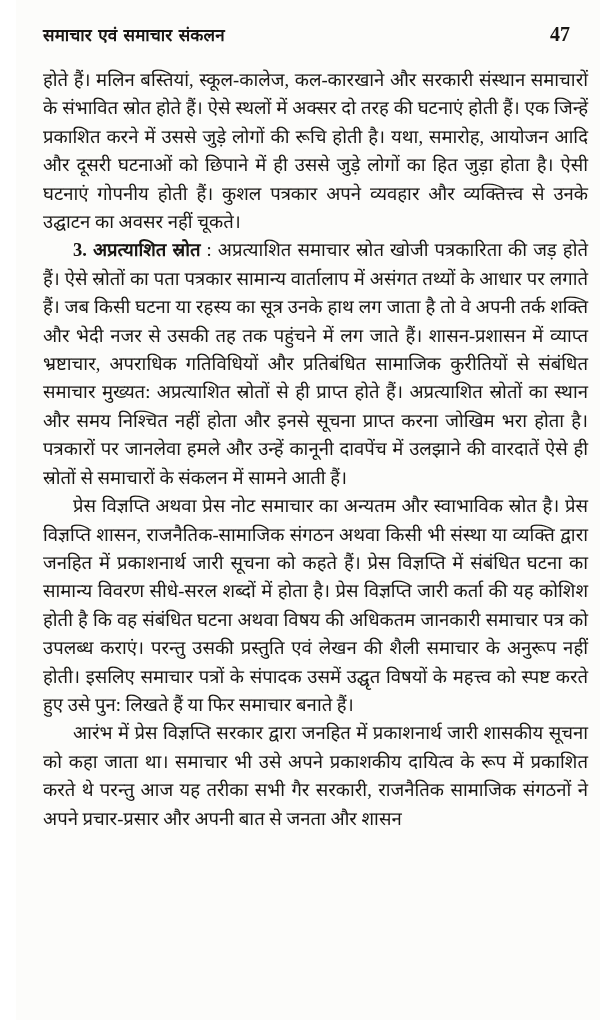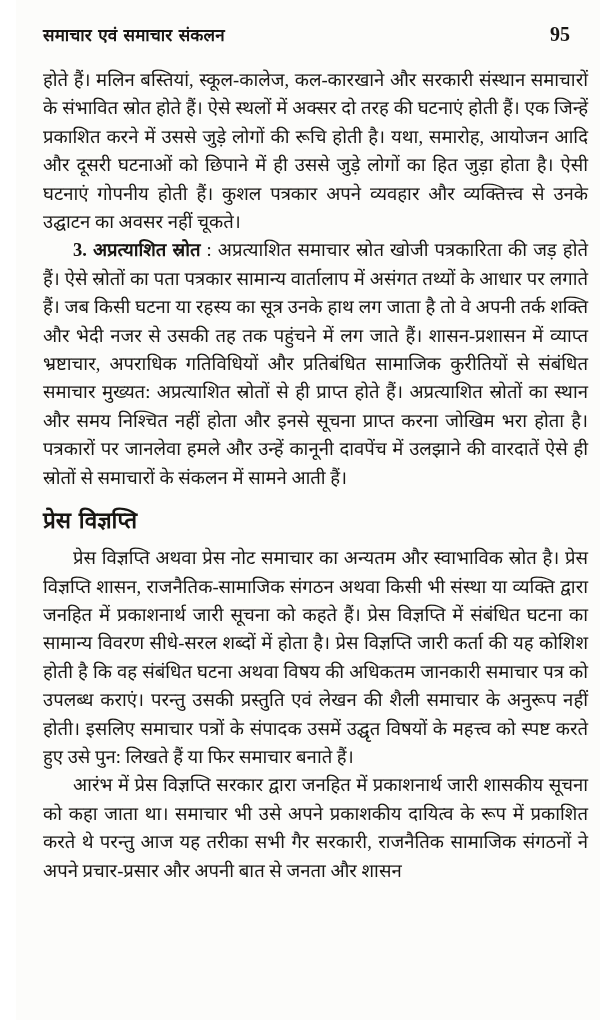--- a/index.html
+++ b/index.html
@@ -58,30 +58,29 @@
     text-align: left;
   }
 </style>
 </head>
 <body>
 
 <div class="page">
 
   <div class="page-header">
     <span class="running-title">समाचार एवं समाचार संकलन</span>
-    <span class="page-number">95</span>
+    <span class="page-number">47</span>
   </div>
 
   <div class="page-body">
 
     <p class="para">होते हैं। मलिन बस्तियां, स्कूल-कालेज, कल-कारखाने और सरकारी संस्थान समाचारों के संभावित स्रोत होते हैं। ऐसे स्थलों में अक्सर दो तरह की घटनाएं होती हैं। एक जिन्हें प्रकाशित करने में उससे जुड़े लोगों की रूचि होती है। यथा, समारोह, आयोजन आदि और दूसरी घटनाओं को छिपाने में ही उससे जुड़े लोगों का हित जुड़ा होता है। ऐसी घटनाएं गोपनीय होती हैं। कुशल पत्रकार अपने व्यवहार और व्यक्तित्त्व से उनके उद्घाटन का अवसर नहीं चूकते।</p>
 
     <p class="para indent"><strong class="lead">3. अप्रत्याशित स्रोत</strong><span> : </span><span>अप्रत्याशित समाचार स्रोत खोजी पत्रकारिता की जड़ होते हैं। ऐसे स्रोतों का पता पत्रकार सामान्य वार्तालाप में असंगत तथ्यों के आधार पर लगाते हैं। जब किसी घटना या रहस्य का सूत्र उनके हाथ लग जाता है तो वे अपनी तर्क शक्ति और भेदी नजर से उसकी तह तक पहुंचने में लग जाते हैं। शासन-प्रशासन में व्याप्त भ्रष्टाचार, अपराधिक गतिविधियों और प्रतिबंधित सामाजिक कुरीतियों से संबंधित समाचार मुख्यत: अप्रत्याशित स्रोतों से ही प्राप्त होते हैं। अप्रत्याशित स्रोतों का स्थान और समय निश्चित नहीं होता और इनसे सूचना प्राप्त करना जोखिम भरा होता है। पत्रकारों पर जानलेवा हमले और उन्हें कानूनी दावपेंच में उलझाने की वारदातें ऐसे ही स्रोतों से समाचारों के संकलन में सामने आती हैं।</span></p>
 
-    <h2 class="section-heading">प्रेस विज्ञप्ति</h2>
 
     <p class="para indent">प्रेस विज्ञप्ति अथवा प्रेस नोट समाचार का अन्यतम और स्वाभाविक स्रोत है। प्रेस विज्ञप्ति शासन, राजनैतिक-सामाजिक संगठन अथवा किसी भी संस्था या व्यक्ति द्वारा जनहित में प्रकाशनार्थ जारी सूचना को कहते हैं। प्रेस विज्ञप्ति में संबंधित घटना का सामान्य विवरण सीधे-सरल शब्दों में होता है। प्रेस विज्ञप्ति जारी कर्ता की यह कोशिश होती है कि वह संबंधित घटना अथवा विषय की अधिकतम जानकारी समाचार पत्र को उपलब्ध कराएं। परन्तु उसकी प्रस्तुति एवं लेखन की शैली समाचार के अनुरूप नहीं होती। इसलिए समाचार पत्रों के संपादक उसमें उद्घृत विषयों के महत्त्व को स्पष्ट करते हुए उसे पुन: लिखते हैं या फिर समाचार बनाते हैं।</p>
 
     <p class="para indent">आरंभ में प्रेस विज्ञप्ति सरकार द्वारा जनहित में प्रकाशनार्थ जारी शासकीय सूचना को कहा जाता था। समाचार भी उसे अपने प्रकाशकीय दायित्व के रूप में प्रकाशित करते थे परन्तु आज यह तरीका सभी गैर सरकारी, राजनैतिक सामाजिक संगठनों ने अपने प्रचार-प्रसार और अपनी बात से जनता और शासन</p>
 
   </div>
 
 </div>
 
 </body></html>

